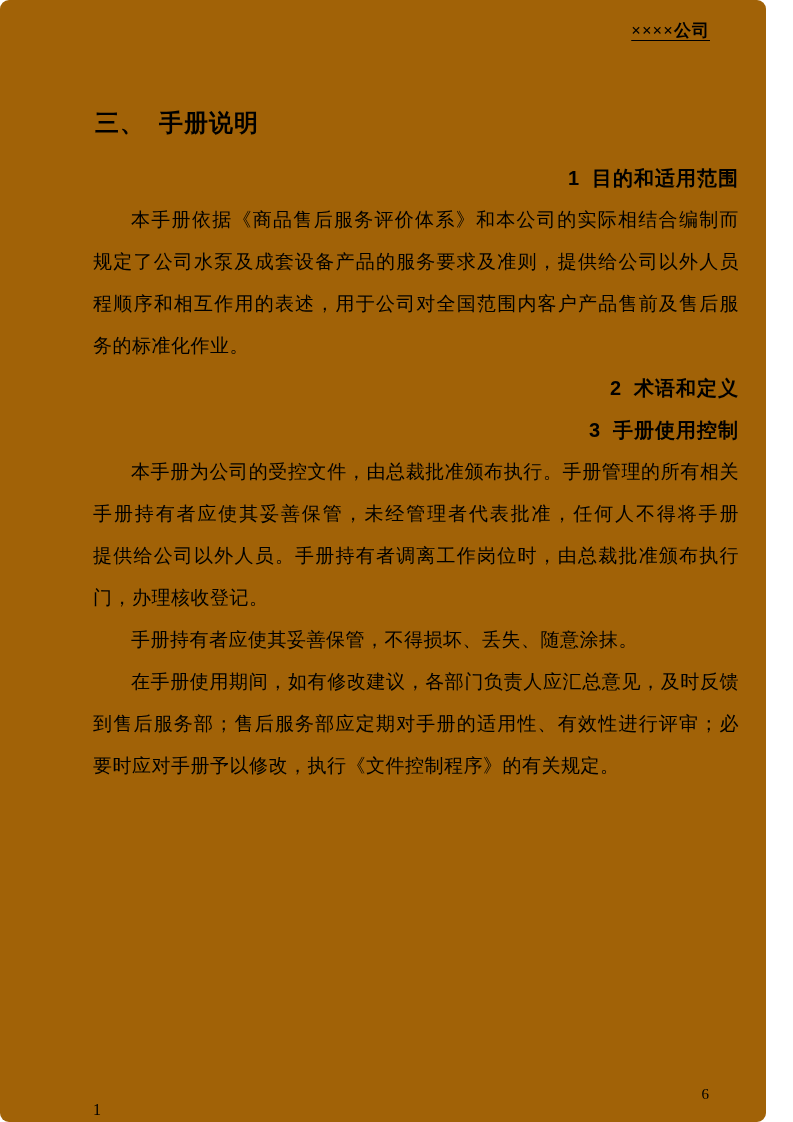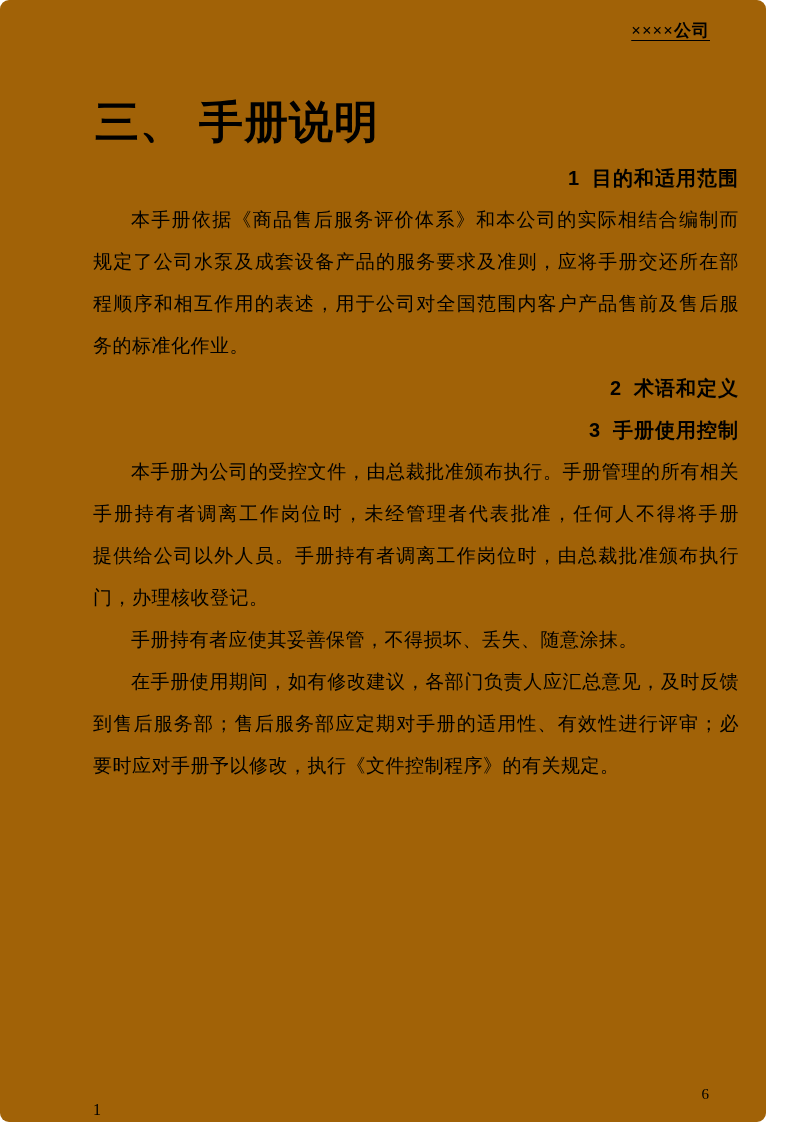--- a/index.html
+++ b/index.html
@@ -30,21 +30,21 @@
     text-decoration: underline;
     text-underline-offset: 4px;
   }
   .doc-title {
     position: absolute;
     left: 95px;
     top: 103px;
     margin: 0;
     font-family: "Liberation Serif", "DejaVu Serif", serif;
     font-weight: bold;
-    font-size: 44px;
+    font-size: 24px;
     line-height: 40px;
     letter-spacing: 1px;
     white-space: nowrap;
   }
   .doc-title .title-prefix {
     margin-right: 14px;
   }
   .content {
     position: absolute;
     left: 93px;
@@ -112,39 +112,39 @@
     <span class="title-prefix">三、</span><span>手册说明</span>
   </h1>
 
   <div class="content" id="content">
   <section class="doc-section">
     <h2 class="sec-heading">
       <span class="sec-num">1</span><span class="sec-title">目的和适用范围</span>
     </h2>
   <div class="para">
           <div class="line para-first">本手册依据《商品售后服务评价体系》和本公司的实际相结合编制而成,</div>
-          <div class="line">规定了公司水泵及成套设备产品的服务要求及准则，应将手册交还所在部</div>
+          <div class="line">规定了公司水泵及成套设备产品的服务要求及准则，提供给公司以外人员</div>
           <div class="line">程顺序和相互作用的表述，用于公司对全国范围内客户产品售前及售后服</div>
           <div class="line para-last">务的标准化作业。</div>
         </div>
       </section>
 
   <section class="doc-section">
     <h2 class="sec-heading">
       <span class="sec-num">2</span><span class="sec-title">术语和定义</span>
     </h2>
       </section>
 
   <section class="doc-section">
     <h2 class="sec-heading">
       <span class="sec-num">3</span><span class="sec-title">手册使用控制</span>
     </h2>
   <div class="para">
           <div class="line para-first">本手册为公司的受控文件，由总裁批准颁布执行。手册管理的所有相关</div>
-          <div class="line">手册持有者调离工作岗位时，未经管理者代表批准，任何人不得将手册</div>
+          <div class="line">手册持有者应使其妥善保管，未经管理者代表批准，任何人不得将手册</div>
           <div class="line">提供给公司以外人员。手册持有者调离工作岗位时，由总裁批准颁布执行</div>
           <div class="line para-last">门，办理核收登记。</div>
         </div>
         <div class="para">
           <div class="line para-first para-last">手册持有者应使其妥善保管，不得损坏、丢失、随意涂抹。</div>
         </div>
         <div class="para">
           <div class="line para-first">在手册使用期间，如有修改建议，各部门负责人应汇总意见，及时反馈</div>
           <div class="line">到售后服务部；售后服务部应定期对手册的适用性、有效性进行评审；必</div>
           <div class="line para-last">要时应对手册予以修改，执行《文件控制程序》的有关规定。</div>

